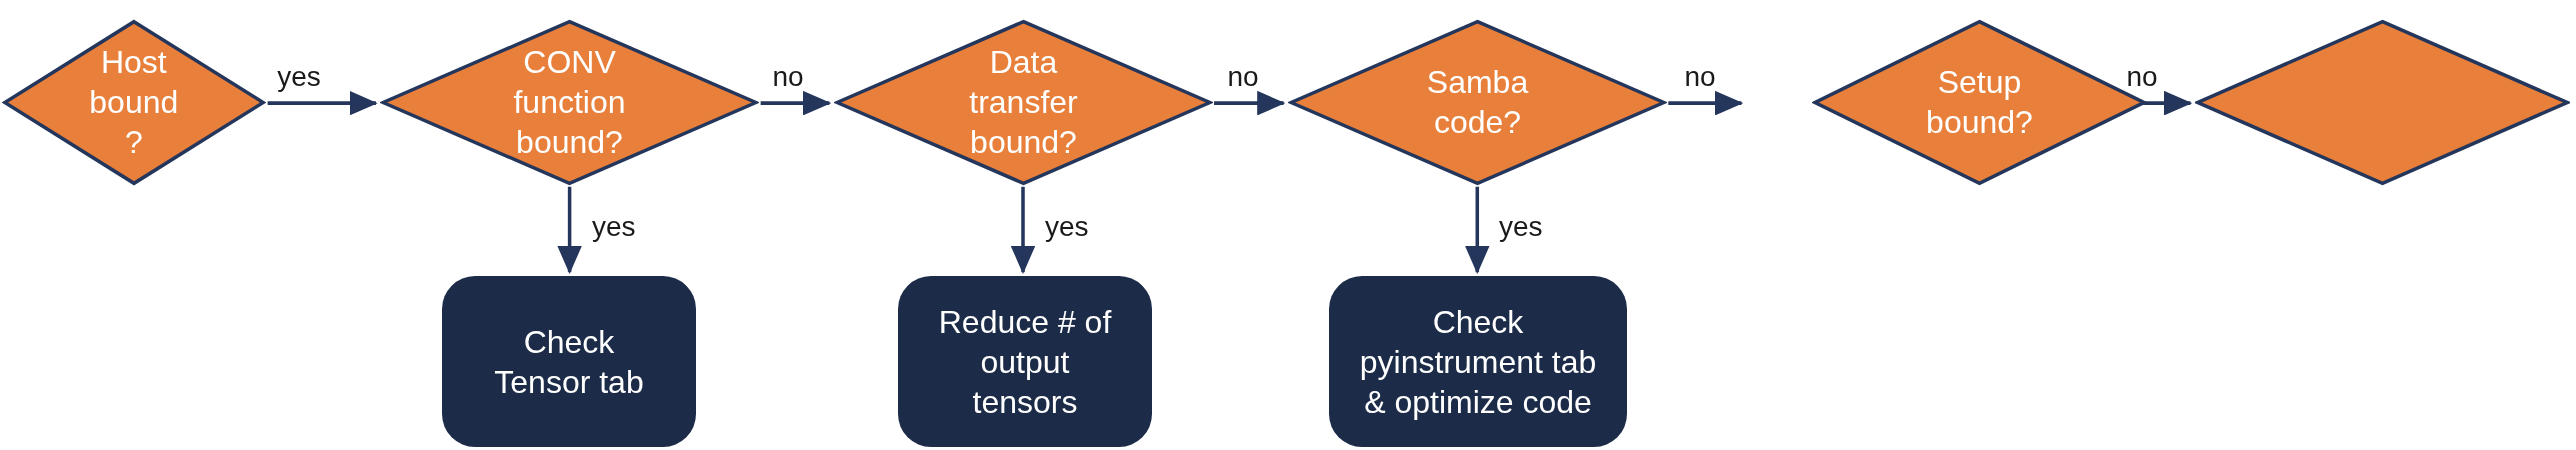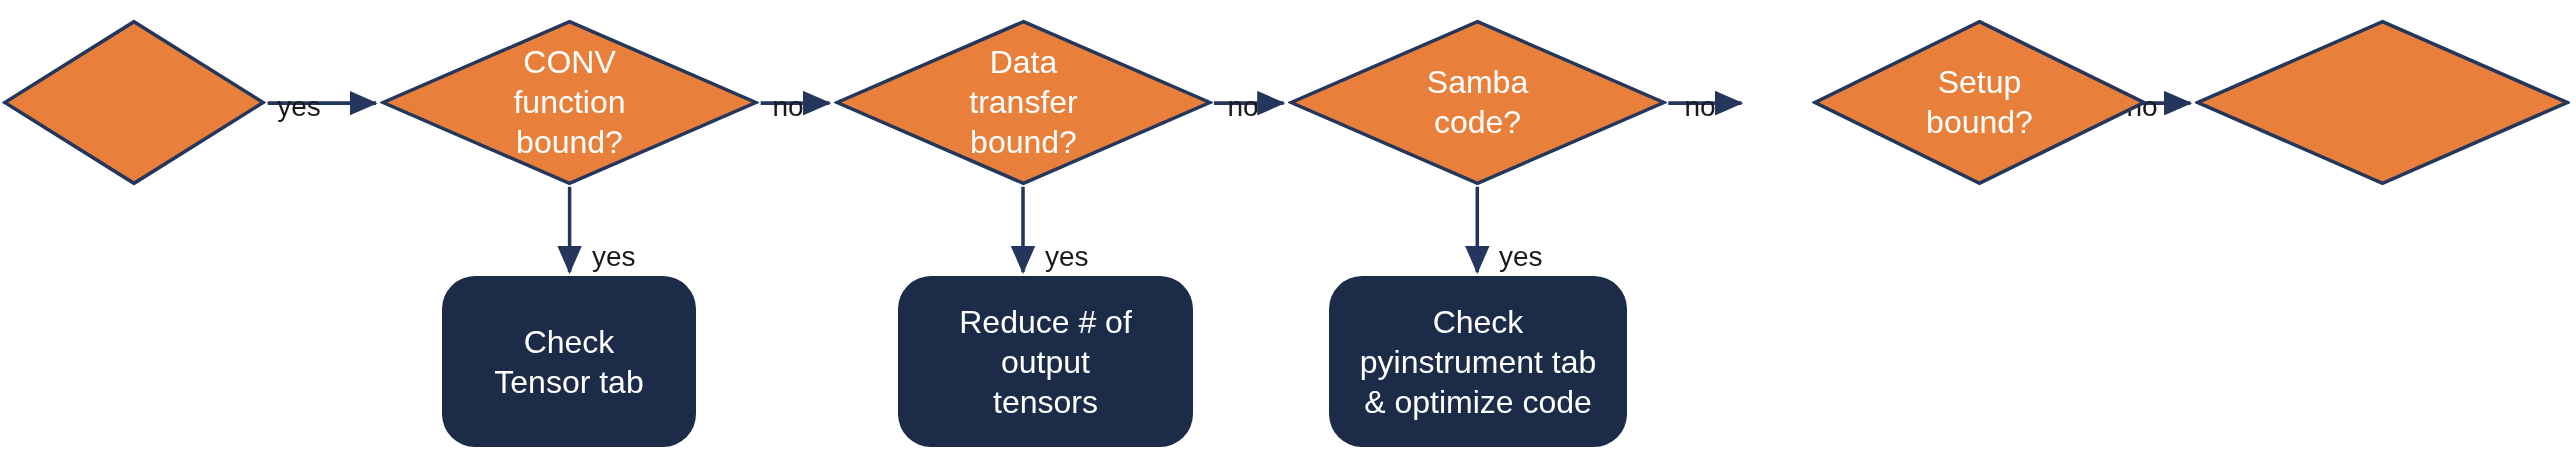--- a/index.html
+++ b/index.html
@@ -65,21 +65,20 @@
   .edges line {
     stroke: var(--edge-color);
     stroke-width: 4;
   }
   .arrowhead-path { fill: var(--edge-color); }
   .edge-label {
     position: absolute;
     font-size: 28px;
     line-height: 33px;
     color: var(--edge-label-text);
-    margin-top: 30px;
   }
   .edge-label.h { top: 60px; transform: translateX(-50%); }
   .edge-label.v { top: 210px; }
 </style>
 </head>
 <body>
 
 <div class="canvas">
 
   <svg class="edges" width="2576" height="451" viewBox="0 0 2926 512">
@@ -104,20 +103,23 @@
   <span class="edge-label h" style="left:1700px">no</span>
   <span class="edge-label h" style="left:2142px">no</span>
   <span class="edge-label v" style="left:592px">yes</span>
   <span class="edge-label v" style="left:1045px">yes</span>
   <span class="edge-label v" style="left:1499px">yes</span>
 
   <div class="diamond" style="left:1.8px;width:264px">
     <svg width="264" height="167" viewBox="0 0 300 190">
         <polygon class="diamond-shape" points="150,3 297,95 150,187 3,95"></polygon>
       </svg>
+    <span class="node-label">Host
+bound
+?</span>
   </div>
   <div class="diamond" style="left:380px;width:379px">
     <svg width="379" height="167" viewBox="0 0 430 190">
         <polygon class="diamond-shape" points="215,3 427,95 215,187 3,95"></polygon>
       </svg>
     <span class="node-label">CONV
 function
 bound?</span>
   </div>
   <div class="diamond" style="left:834px;width:379px">
@@ -145,21 +147,21 @@
   <div class="diamond" style="left:2195px;width:375px">
     <svg width="375" height="167" viewBox="0 0 426 190">
         <polygon class="diamond-shape" points="213,3 423,95 213,187 3,95"></polygon>
       </svg>
   </div>
 
   <div class="action" style="left:442px;width:254px">
     <span class="node-label">Check
 Tensor tab</span>
   </div>
-  <div class="action" style="left:898px;width:295px">
+  <div class="action" style="left:898px;width:254px">
     <span class="node-label">Reduce # of
 output
 tensors</span>
   </div>
   <div class="action" style="left:1329px;width:298px">
     <span class="node-label">Check
 pyinstrument tab
 &amp; optimize code</span>
   </div>
 

